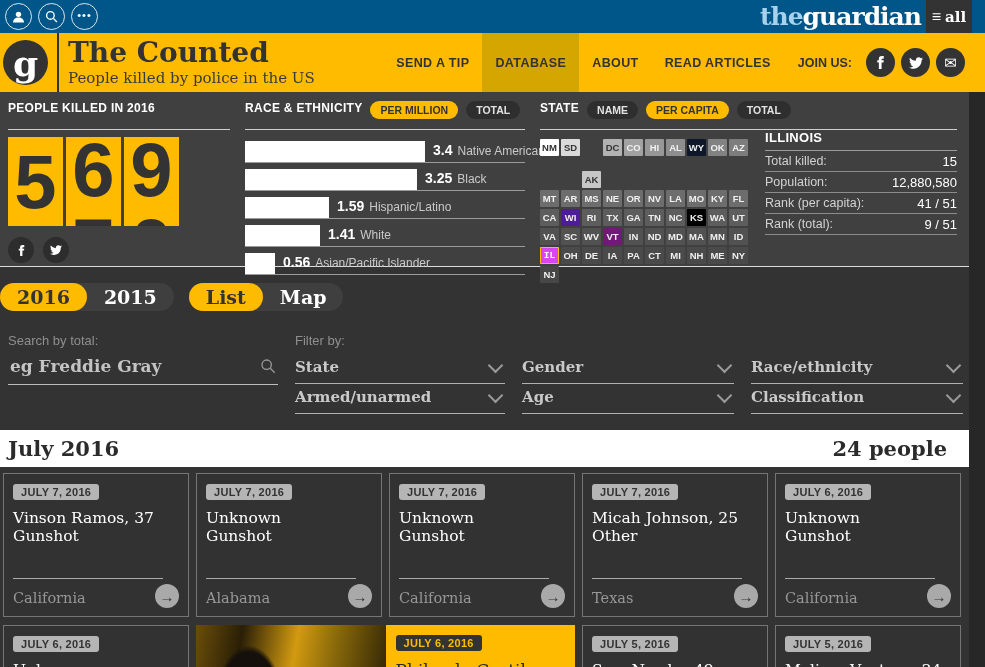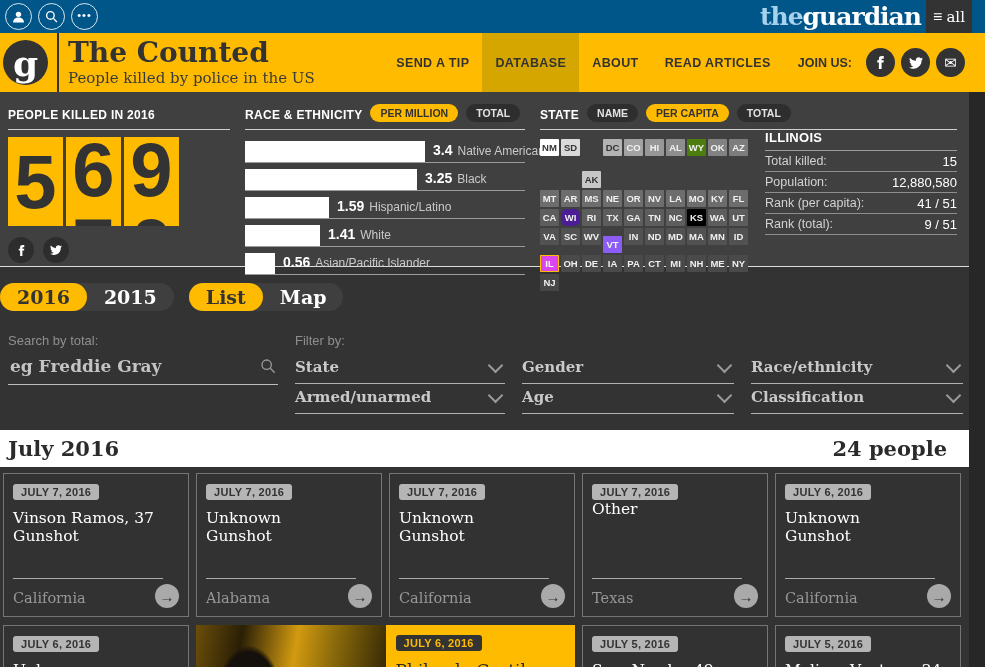--- a/index.html
+++ b/index.html
@@ -12,21 +12,21 @@
   .circle-icon{width:25px;height:25px;border:1px solid rgba(255,255,255,.85);border-radius:50%;
     margin-left:6px;display:flex;align-items:center;justify-content:center;color:#fff;cursor:pointer;flex:none}
   .circle-icon:first-child{margin-left:5px}
   .dots{font-size:11px;letter-spacing:1px;line-height:1;padding-bottom:3px}
   .gu-logo{position:absolute;right:64px;top:1px;font-family:"DejaVu Serif","Liberation Serif",serif;
     font-weight:bold;font-size:25px;letter-spacing:-1px;cursor:pointer;line-height:31px}
   .gu-logo .the{color:#a7d2ee}.gu-logo .guard{color:#fff}
   .all-btn{position:absolute;right:13px;top:0;height:33px;width:46px;background:#333;color:#fff;
     display:flex;align-items:center;justify-content:center;gap:4px;cursor:pointer}
   .all-btn .burger{font-size:16px;line-height:1}
-  .all-btn .all-lbl{font-family:"DejaVu Serif","Liberation Serif",serif;font-weight:normal;font-size:15px}
+  .all-btn .all-lbl{font-family:"DejaVu Serif","Liberation Serif",serif;font-weight:bold;font-size:15px}
   
   .header{height:59px;background:#ffbb00;position:relative;display:flex;align-items:center;border-bottom:3px solid #55470c}
   .roundel{width:45px;height:45px;border-radius:50%;background:#333;color:#fff;margin-left:3px;flex:none;
     font-family:"DejaVu Serif","Liberation Serif",serif;font-weight:bold;font-size:36px;
     display:flex;align-items:center;justify-content:center;cursor:pointer}
   .hdr-divider{width:2px;height:59px;background:#333;margin-left:9px;flex:none}
   .title-block{margin-left:9px}
   .page-title{font-family:"DejaVu Serif","Liberation Serif",serif;font-weight:bold;font-size:28px;color:#333;line-height:1.05}
   .page-subtitle{font-family:"DejaVu Serif","Liberation Serif",serif;font-size:15px;color:#3a3a3a;margin-top:2px}
   .hdr-nav{position:absolute;right:20px;top:0;height:100%;display:flex;align-items:center}
@@ -34,21 +34,21 @@
   .nav-item{font-weight:bold;font-size:12.5px;color:#333;letter-spacing:.4px;padding:0 13px;height:100%;
     display:flex;align-items:center;cursor:pointer;white-space:nowrap}
   .nav-item.active{background:#d6a600}
   .join-lbl{font-weight:bold;font-size:12.5px;color:#333;margin:0 8px 0 14px;white-space:nowrap}
   .social{width:29px;height:29px;border-radius:50%;background:#333;color:#fff;margin-left:6px;
     display:flex;align-items:center;justify-content:center;cursor:pointer;flex:none}
   .social .env{font-size:15px;line-height:1}
   
   .stats{position:absolute;top:92px;left:0;width:969px;height:175px;background:#404040;
     border-bottom:1px solid #dcdcdc;box-sizing:border-box}
-  .col-head{display:flex;align-items:flex-end;border-bottom:1px solid #cfcfcf;padding-bottom:7px;height:21px}
+  .col-head{display:flex;align-items:flex-start;border-bottom:1px solid #cfcfcf;padding-bottom:7px;height:21px}
   .col-title{font-weight:bold;font-size:12px;color:#fff;letter-spacing:.3px}
   .pill{font-size:10.5px;font-weight:bold;padding:3px 10px;border-radius:10px;margin-left:8px;
     background:#2e2e2e;color:#e2e2e2;cursor:pointer;white-space:nowrap}
   .pill.sel{background:#ffbb00;color:#333}
   .col-killed{position:absolute;left:8px;top:9px;width:222px}
   .tiles{display:flex;gap:3px;margin-top:7px}
   .tile{width:55px;height:89px;background:#ffbb00;position:relative;overflow:hidden}
   .tile .d{position:absolute;left:0;right:0;text-align:center;font-weight:bold;font-size:76px;line-height:76px;color:#333}
   .tile .d1{top:-5px}.tile .d1.solo{top:7px}.tile .d2{top:71px}
   .counter-social{display:flex;gap:9px;margin-top:11px}
@@ -260,54 +260,54 @@
         </span>
     </div>
     <div class="sgrid" id="state-grid">
         <div class="stile" style="background: rgb(255, 255, 255); color: rgb(51, 51, 51);">NM</div>
         <div class="stile" style="background: rgb(218, 218, 218); color: rgb(51, 51, 51);">SD</div>
         <div class="stile" style="background: rgb(199, 199, 199); color: rgb(51, 51, 51); margin-top: 32px;">AK</div>
         <div class="stile" style="background: rgb(179, 179, 179); color: rgb(51, 51, 51);">DC</div>
         <div class="stile" style="background: rgb(162, 162, 162); color: rgb(240, 240, 240);">CO</div>
         <div class="stile" style="background: rgb(151, 151, 151); color: rgb(240, 240, 240);">HI</div>
         <div class="stile" style="background: rgb(142, 142, 142); color: rgb(240, 240, 240);">AL</div>
-        <div class="stile" style="background: #4d7c0f; color: rgb(240, 240, 240);">WY</div>
+        <div class="stile" style="background: #0f172a; color: rgb(240, 240, 240);">WY</div>
         <div class="stile" style="background: rgb(130, 130, 130); color: rgb(240, 240, 240);">OK</div>
         <div class="stile" style="background: rgb(125, 125, 125); color: rgb(240, 240, 240);">AZ</div>
         <div class="stile" style="background: rgb(109, 109, 109); color: rgb(240, 240, 240);">MT</div>
         <div class="stile" style="background: rgb(109, 109, 109); color: rgb(240, 240, 240);">AR</div>
         <div class="stile" style="background: rgb(109, 109, 109); color: rgb(240, 240, 240);">MS</div>
         <div class="stile" style="background: rgb(109, 109, 109); color: rgb(240, 240, 240);">NE</div>
         <div class="stile" style="background: rgb(109, 109, 109); color: rgb(240, 240, 240);">OR</div>
         <div class="stile" style="background: rgb(109, 109, 109); color: rgb(240, 240, 240);">NV</div>
         <div class="stile" style="background: rgb(109, 109, 109); color: rgb(240, 240, 240);">LA</div>
         <div class="stile" style="background: rgb(109, 109, 109); color: rgb(240, 240, 240);">MO</div>
         <div class="stile" style="background: rgb(109, 109, 109); color: rgb(240, 240, 240);">KY</div>
         <div class="stile" style="background: rgb(109, 109, 109); color: rgb(240, 240, 240);">FL</div>
         <div class="stile" style="background: rgb(93, 93, 93); color: rgb(240, 240, 240);">CA</div>
-        <div class="stile" style="background: #4c1d95; color: rgb(240, 240, 240); border-radius: 6px;">WI</div>
+        <div class="stile" style="background: #4c1d95; color: rgb(240, 240, 240);">WI</div>
         <div class="stile" style="background: rgb(93, 93, 93); color: rgb(240, 240, 240);">RI</div>
         <div class="stile" style="background: rgb(93, 93, 93); color: rgb(240, 240, 240);">TX</div>
         <div class="stile" style="background: rgb(93, 93, 93); color: rgb(240, 240, 240);">GA</div>
         <div class="stile" style="background: rgb(93, 93, 93); color: rgb(240, 240, 240);">TN</div>
         <div class="stile" style="background: rgb(93, 93, 93); color: rgb(240, 240, 240);">NC</div>
         <div class="stile" style="background: #000000; color: rgb(240, 240, 240);">KS</div>
         <div class="stile" style="background: rgb(93, 93, 93); color: rgb(240, 240, 240);">WA</div>
         <div class="stile" style="background: rgb(93, 93, 93); color: rgb(240, 240, 240);">UT</div>
         <div class="stile" style="background: rgb(82, 82, 82); color: rgb(240, 240, 240);">VA</div>
         <div class="stile" style="background: rgb(82, 82, 82); color: rgb(240, 240, 240);">SC</div>
         <div class="stile" style="background: rgb(82, 82, 82); color: rgb(240, 240, 240);">WV</div>
-        <div class="stile" style="background: #8b5cf6; color: rgb(240, 240, 240); margin-top: 8px;">VT</div>
+        <div class="stile" style="background: #701a75; color: rgb(240, 240, 240);">VT</div>
         <div class="stile" style="background: rgb(82, 82, 82); color: rgb(240, 240, 240);">IN</div>
         <div class="stile" style="background: rgb(82, 82, 82); color: rgb(240, 240, 240);">ND</div>
         <div class="stile" style="background: rgb(82, 82, 82); color: rgb(240, 240, 240);">MD</div>
         <div class="stile" style="background: rgb(82, 82, 82); color: rgb(240, 240, 240);">MA</div>
         <div class="stile" style="background: rgb(82, 82, 82); color: rgb(240, 240, 240);">MN</div>
         <div class="stile" style="background: rgb(82, 82, 82); color: rgb(240, 240, 240);">ID</div>
-        <div class="stile sel" style="background: #d946ef; color: rgb(255, 255, 255);">IL</div>
+        <div class="stile sel" style="background: #d946ef; color: rgb(255, 255, 255); font-family: Liberation Mono, monospace;">IL</div>
         <div class="stile" style="background: rgb(74, 74, 74); color: rgb(240, 240, 240);">OH</div>
         <div class="stile" style="background: rgb(74, 74, 74); color: rgb(240, 240, 240);">DE</div>
         <div class="stile" style="background: rgb(74, 74, 74); color: rgb(240, 240, 240);">IA</div>
         <div class="stile" style="background: rgb(74, 74, 74); color: rgb(240, 240, 240);">PA</div>
         <div class="stile" style="background: rgb(74, 74, 74); color: rgb(240, 240, 240);">CT</div>
         <div class="stile" style="background: rgb(74, 74, 74); color: rgb(240, 240, 240);">MI</div>
         <div class="stile" style="background: rgb(74, 74, 74); color: rgb(240, 240, 240);">NH</div>
         <div class="stile" style="background: rgb(74, 74, 74); color: rgb(240, 240, 240);">ME</div>
         <div class="stile" style="background: rgb(74, 74, 74); color: rgb(240, 240, 240);">NY</div>
         <div class="stile" style="background: rgb(71, 71, 71); color: rgb(240, 240, 240);">NJ</div>
@@ -386,21 +386,21 @@
     <div class="card"><span class="badge">JULY 7, 2016</span><div class="card-name">Unknown</div><div class="card-name card-cause">Gunshot</div><div class="card-foot">
         <div class="foot-line"></div>
         <div class="card-state">Alabama</div>
         <div class="arrow">→</div>
       </div></div>
     <div class="card"><span class="badge">JULY 7, 2016</span><div class="card-name">Unknown</div><div class="card-name card-cause">Gunshot</div><div class="card-foot">
         <div class="foot-line"></div>
         <div class="card-state">California</div>
         <div class="arrow">→</div>
       </div></div>
-    <div class="card"><span class="badge">JULY 7, 2016</span><div class="card-name card-cause">Other</div><div class="card-foot">
+    <div class="card"><span class="badge">JULY 7, 2016</span><div class="card-name">Micah Johnson, 25</div><div class="card-name card-cause">Other</div><div class="card-foot">
         <div class="foot-line"></div>
         <div class="card-state">Texas</div>
         <div class="arrow">→</div>
       </div></div>
     <div class="card"><span class="badge">JULY 6, 2016</span><div class="card-name">Unknown</div><div class="card-name card-cause">Gunshot</div><div class="card-foot">
         <div class="foot-line"></div>
         <div class="card-state">California</div>
         <div class="arrow">→</div>
       </div></div>
     <div class="card"><span class="badge">JULY 6, 2016</span><div class="card-name">Unknown</div></div>

